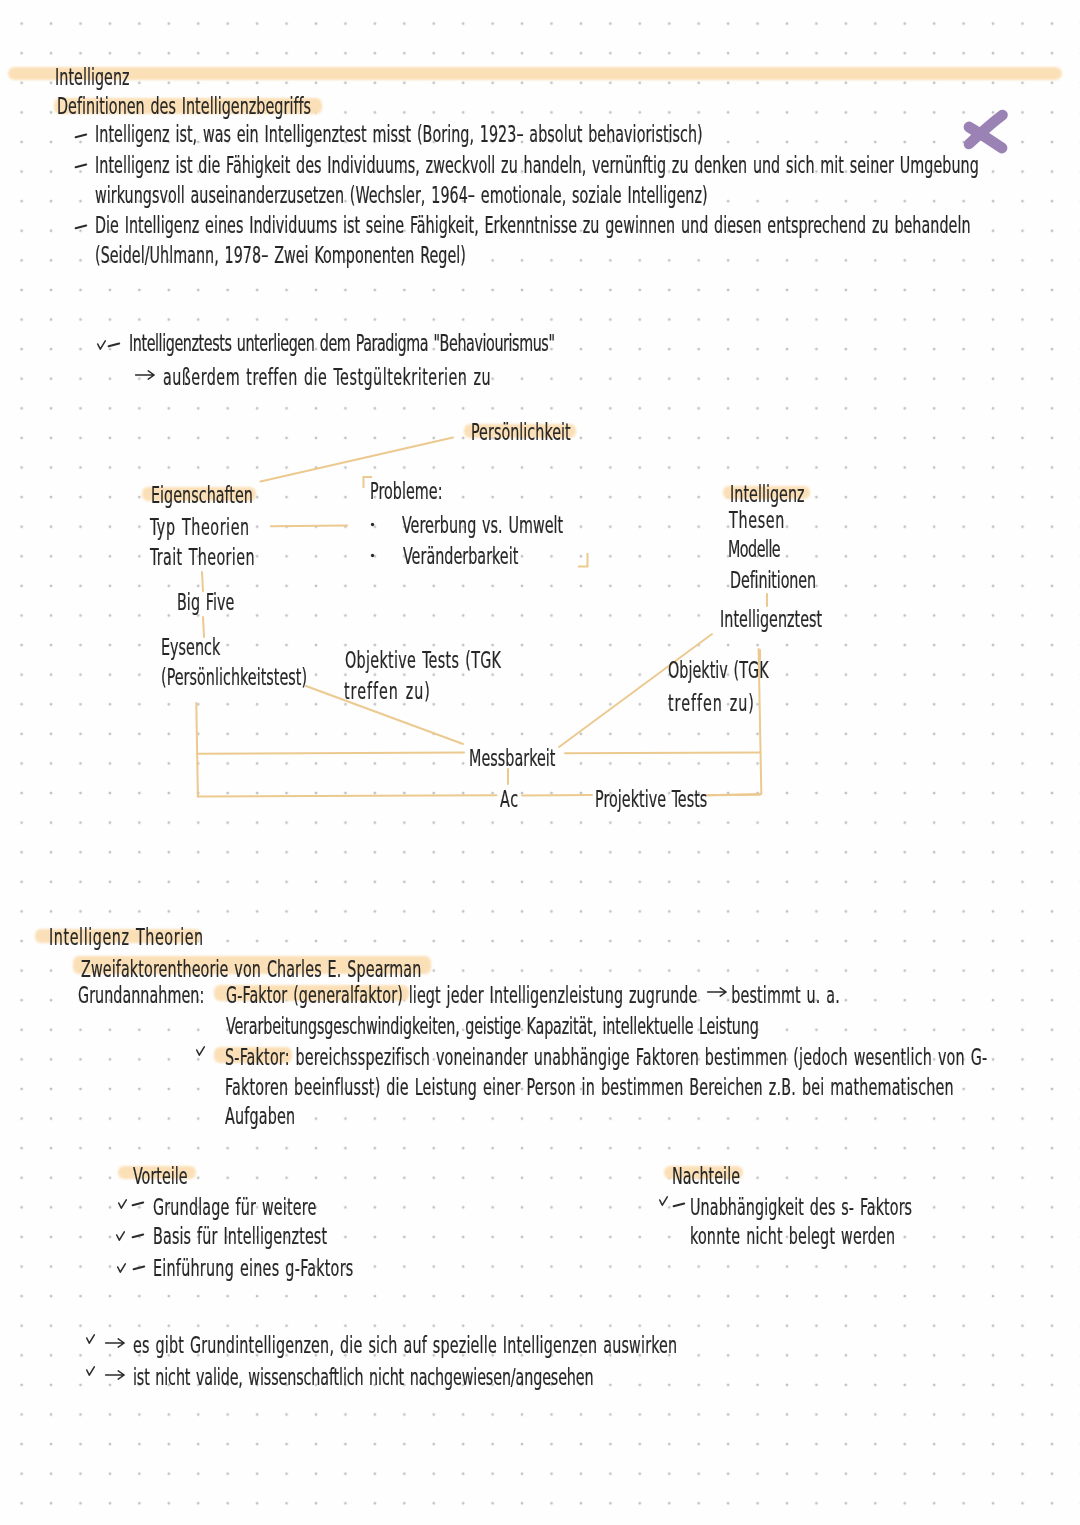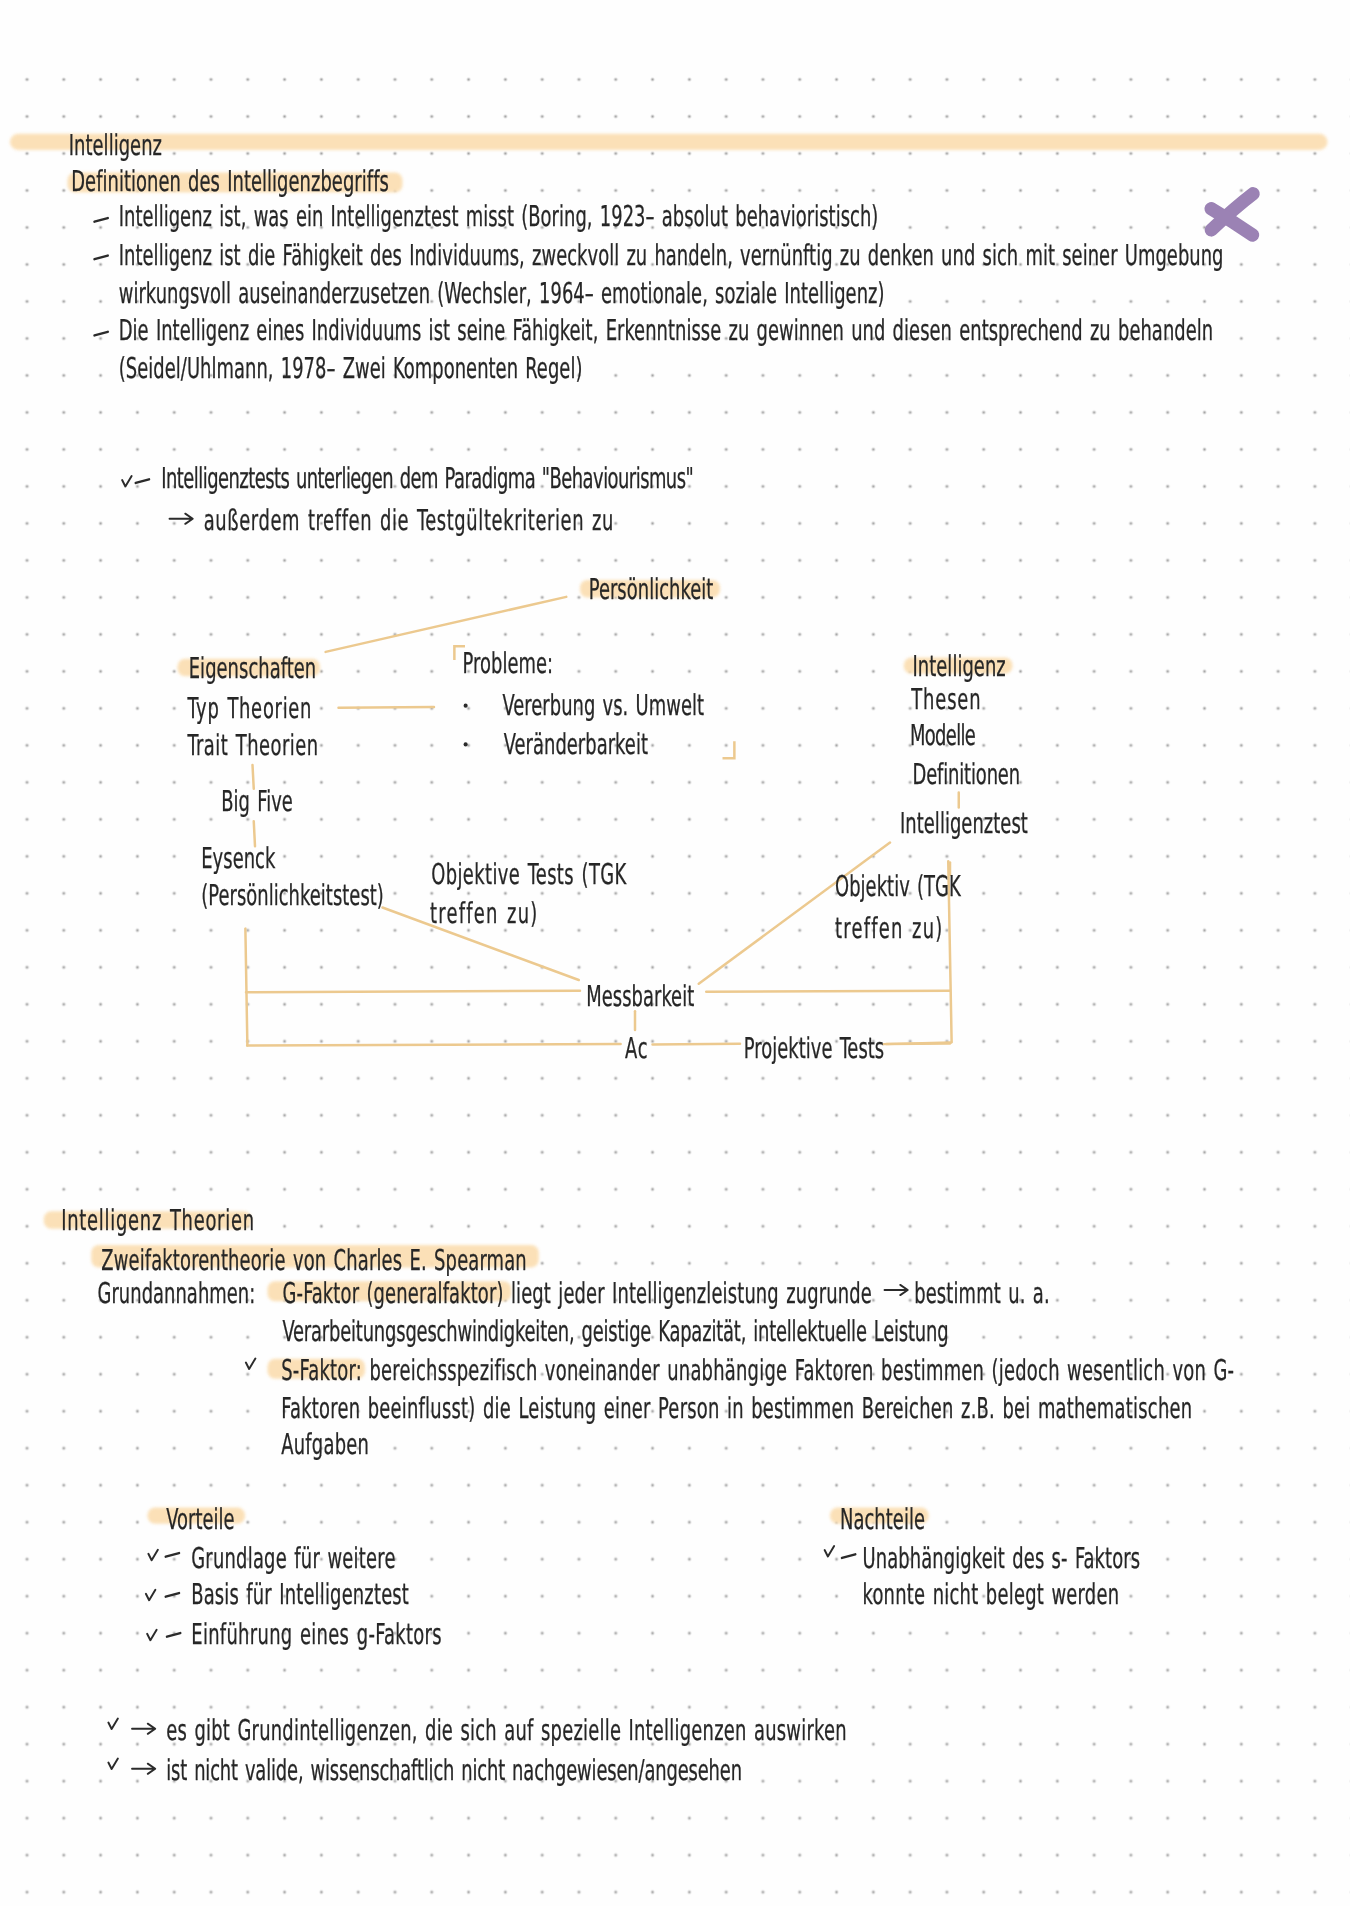--- a/index.html
+++ b/index.html
@@ -4,21 +4,21 @@
 <style>
   html,body{margin:0;padding:0;}
   body{
     width:1080px;height:1525px;
     background:#fefefe;
     font-family:"DejaVu Sans Condensed","DejaVu Sans",sans-serif;
     color:#262626;
     overflow:hidden;
     position:relative;
   }
-  #page{position:absolute;inset:0;overflow:hidden;margin-top:40px;}
+  #page{position:absolute;inset:0;overflow:hidden;}
   #dots{position:absolute;inset:0;
     background-image:radial-gradient(circle at 50% 50%, rgba(140,140,140,0.80) 0px, rgba(155,155,155,0.55) 0.85px, rgba(185,185,185,0.26) 1.45px, rgba(210,210,210,0.0) 2.1px);
     background-size:29.45px 29.6px;
     background-position:6.9px 8.8px;
   }
   .t{position:absolute;white-space:pre;font-size:23px;line-height:1;
      font-weight:350;letter-spacing:0.06px;
      transform:scaleX(0.692);transform-origin:left top;word-spacing:1.7px;
      -webkit-text-stroke:0.22px #262626;}
   .hl{position:absolute;border-radius:6px;background:#fbdfb4;z-index:0;

